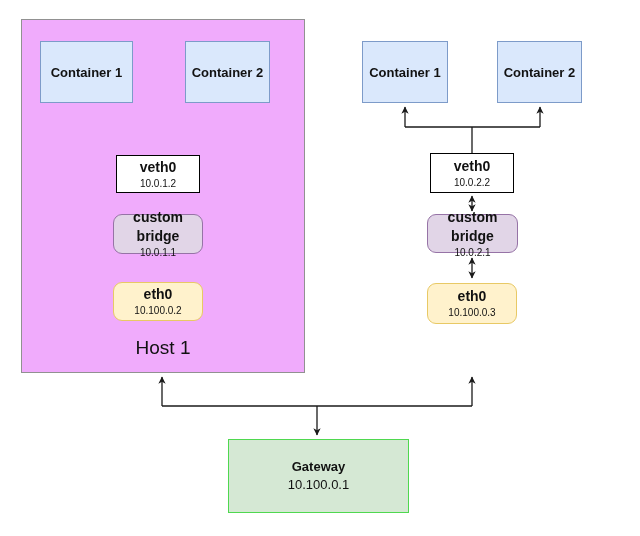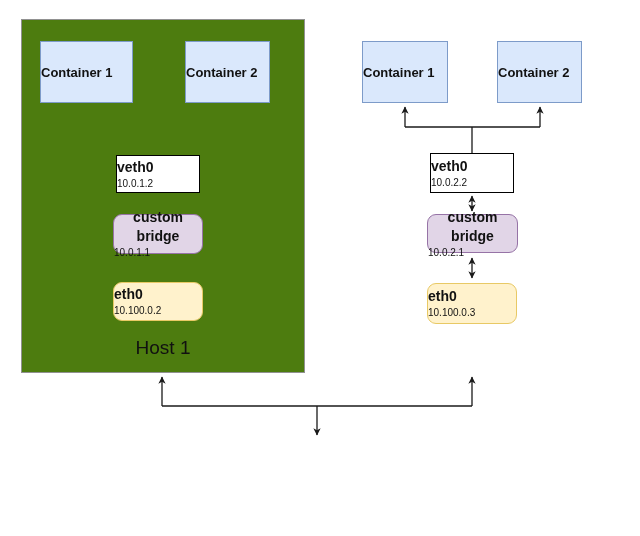--- a/index.html
+++ b/index.html
@@ -31,21 +31,21 @@
     width: 100%;
     text-align: center;
     font-size: 19px;
     color: #111111;
   }
   .node {
     position: absolute;
     box-sizing: border-box;
     display: flex;
     flex-direction: column;
-    align-items: flex-start;
+    align-items: center;
     justify-content: center;
     text-align: center;
     color: #111111;
   }
   .container-node {
     border: 1px solid;
     font-weight: bold;
     font-size: 13px;
   }
   #h1c1 { left: 40px;  top: 41px; width: 93px; height: 62px; }
@@ -98,21 +98,21 @@
       <path d="M472,268 V258" marker-end="url(#arw)"></path>
       <path d="M472,268 V278" marker-end="url(#arw)"></path>
 
       <path d="M162,406 H472"></path>
       <path d="M162,406 V377" marker-end="url(#arw)"></path>
       <path d="M472,406 V377" marker-end="url(#arw)"></path>
       <path d="M317,406 V435" marker-end="url(#arw)"></path>
     </g>
   </svg>
 
-  <div class="host" id="h1" style="background-color: #4d7c0f; border-color: rgb(145, 145, 145);">
+  <div class="host" id="h1" style="background-color: #f0abfc; border-color: rgb(145, 145, 145);">
     <div class="host-label">Host 1</div>
   </div>
 
   <div class="node container-node" id="h1c1" style="background-color: rgb(218, 232, 252); border-color: rgb(125, 155, 201);">
     <span>Container 1</span>
   </div>
   <div class="node container-node" id="h1c2" style="background-color: rgb(218, 232, 252); border-color: rgb(125, 155, 201);">
     <span>Container 2</span>
   </div>
   <div class="node small-node" id="h1veth" style="background-color: rgb(255, 255, 255); border-color: rgb(0, 0, 0);">
@@ -140,14 +140,18 @@
   </div>
   <div class="node small-node" id="h2bridge" style="background-color: rgb(225, 213, 231); border-color: rgb(150, 115, 166);">
     <span class="n-title">custom bridge</span>
     <span class="n-ip">10.0.2.1</span>
   </div>
   <div class="node small-node" id="h2eth" style="background-color: rgb(255, 242, 204); border-color: rgb(232, 201, 101);">
     <span class="n-title">eth0</span>
     <span class="n-ip">10.100.0.3</span>
   </div>
 
+  <div class="node" id="gateway" style="background-color: rgb(213, 232, 212); border-color: rgb(79, 216, 79);">
+    <span class="g-title">Gateway</span>
+    <span class="g-ip">10.100.0.1</span>
+  </div>
 
 </div>
 
 </body></html>

